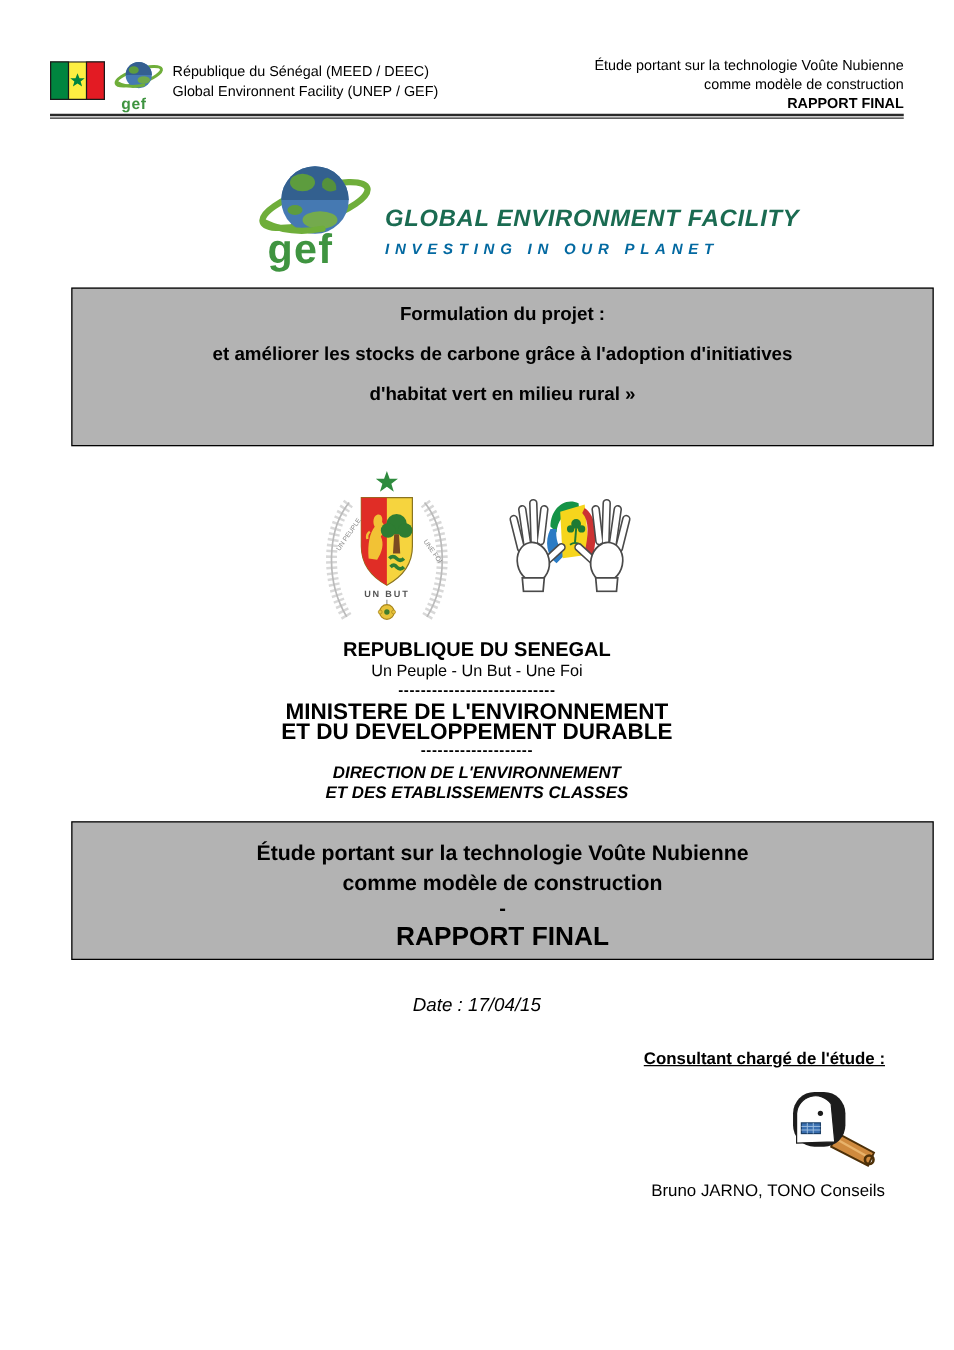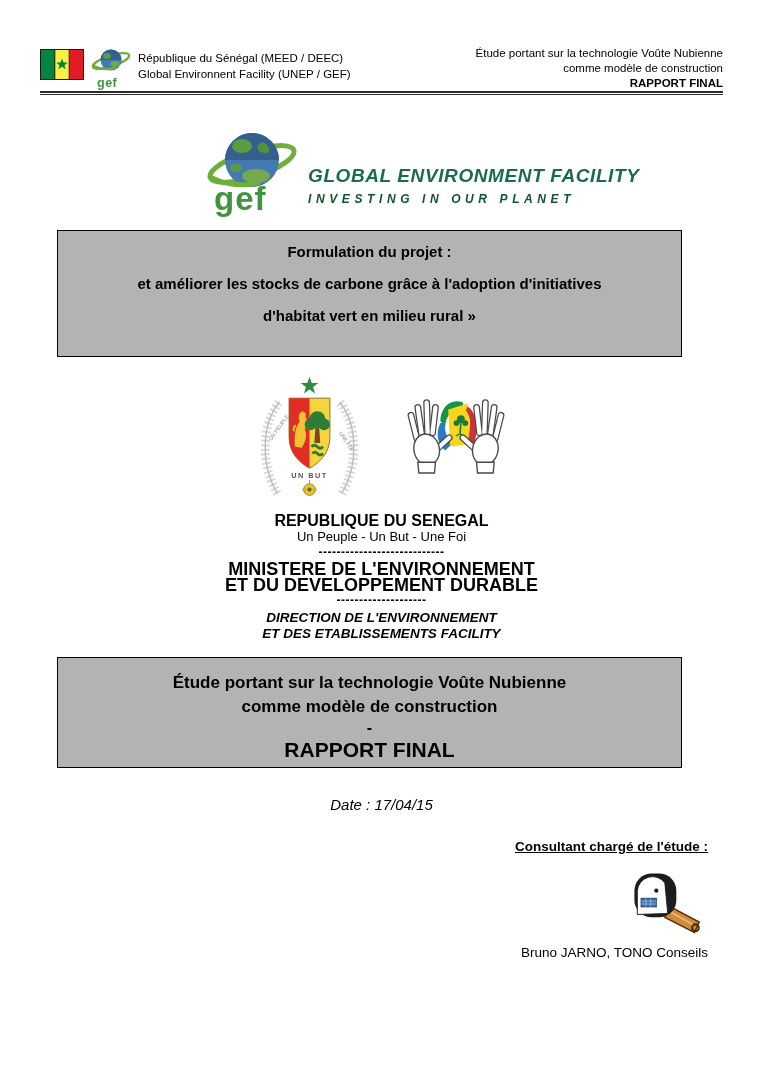--- a/index.html
+++ b/index.html
@@ -17,24 +17,24 @@
   .header-right { text-align:right; font-size:11.5px; line-height:15px; white-space:nowrap; }
   .header-right .hb { font-weight:bold; }
   .header-rule { position:absolute; top:91px; left:40px; right:40px; height:4px; border-top:2px solid #2a2a2a; border-bottom:1px solid #2a2a2a; }
 
   
   .gef-logo { position:absolute; top:116px; left:206px; display:flex; align-items:flex-end; }
   .gef-globe-wrap { position:relative; width:92px; height:96px; }
   .gef-word { position:absolute; left:8px; bottom:-6px; font-size:33px; font-weight:bold; color:#3f9440; letter-spacing:1px; }
   .gef-text { margin-left:10px; padding-bottom:6px;font-style:italic; }
   .gef-title { font-size:19px; font-weight:bold; color:#1a6b51; letter-spacing:0.6px; white-space:nowrap; }
-  .gef-tagline { margin-top:5px; font-size:12px; font-weight:bold; color:#14532d; letter-spacing:4.6px; white-space:nowrap; }
-
-  
-  .graybox { position:absolute; left:57px; width:625px; background:#b3b3b3; border:1px solid #000; text-align:center; }
+  .gef-tagline { margin-top:5px; font-size:12px; font-weight:bold; color:#0369a1; letter-spacing:4.6px; white-space:nowrap; }
+
+  
+  .graybox { position:absolute; left:57px; width:690px; background:#b3b3b3; border:1px solid #000; text-align:center; }
   .box1 { top:230px; height:127px; padding-top:13px; }
   .box1 .ln { font-weight:bold; font-size:15px; line-height:16px; margin-bottom:16px; }
   .box2 { top:657px; height:111px; padding-top:13px; }
   .box2 .t1 { font-weight:bold; font-size:17px; line-height:24px; }
   .box2 .dash { font-weight:bold; font-size:16px; line-height:18px; }
   .box2 .t3 { font-weight:bold; font-size:21px; line-height:26px; }
 
   
   .emblems { position:absolute; top:374px; left:0; right:0; display:flex; justify-content:center; align-items:flex-start; gap:42px; }
   .hands-wrap { margin-top:8px; }
@@ -216,21 +216,21 @@
   <div class="republic">
     <div class="r1">REPUBLIQUE DU SENEGAL</div>
     <div class="r2">Un Peuple - Un But - Une Foi</div>
     <div class="rsep">----------------------------</div>
     <div class="gap-s"></div>
     <div class="r3">MINISTERE DE L'ENVIRONNEMENT</div>
     <div class="r3">ET DU DEVELOPPEMENT DURABLE</div>
     <div class="rsep">--------------------</div>
     <div class="gap-s"></div>
     <div class="r5">DIRECTION DE L'ENVIRONNEMENT</div>
-    <div class="r5">ET DES ETABLISSEMENTS FACILITY</div>
+    <div class="r5">ET DES ETABLISSEMENTS CLASSES</div>
   </div>
 
   <div class="graybox box2">
     <div class="t1">Étude portant sur la technologie Voûte Nubienne</div>
     <div class="t1">comme modèle de construction</div>
     <div class="dash">-</div>
     <div class="t3">RAPPORT FINAL</div>
   </div>
 
   <div class="date-line">Date : 17/04/15</div>

